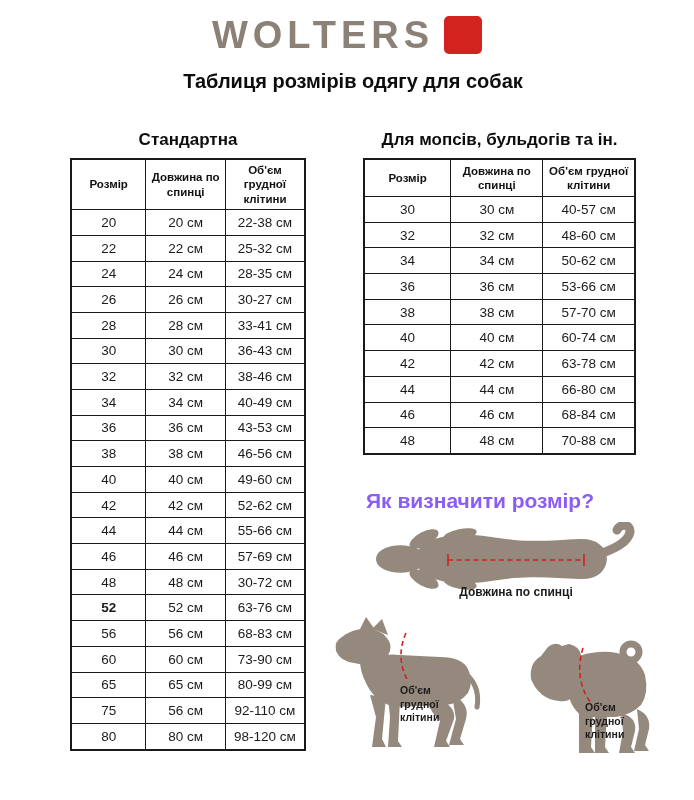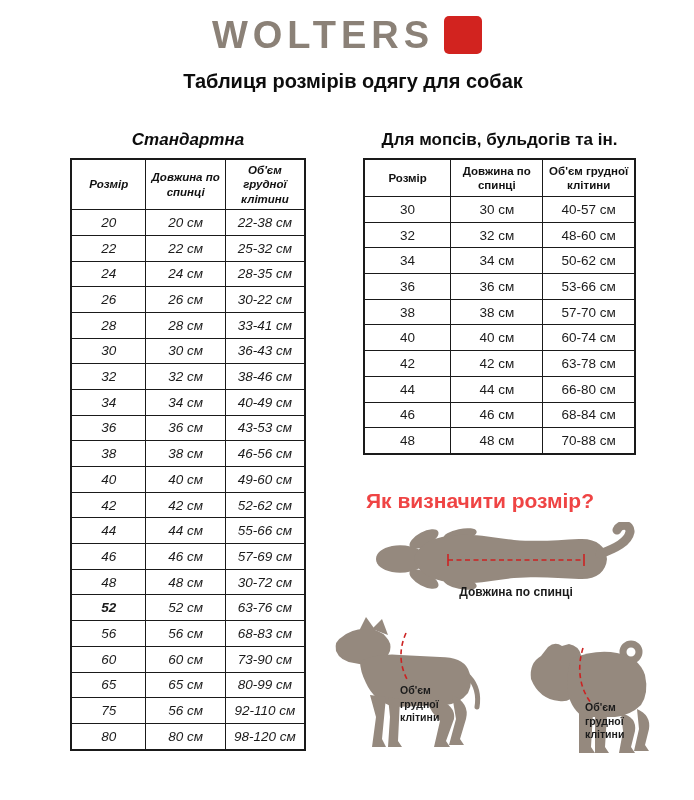--- a/index.html
+++ b/index.html
@@ -7,33 +7,33 @@
         font-family:"Liberation Sans",sans-serif;color:var(--text_dark,#141414);}
   
   .brand{position:absolute;top:16px;left:0;width:100%;display:flex;align-items:center;justify-content:center;gap:10px;}
   .logo-text{font-size:38px;font-weight:700;letter-spacing:5px;color:var(--logo_gray,#8b8177);line-height:1;}
   .logo-square{width:38px;height:38px;border-radius:5px;background:var(--brand_red,#d2231f);}
   
   .page-title{position:absolute;top:70px;left:6px;width:100%;text-align:center;
               font-size:20px;font-weight:700;color:#0d0d0d;}
   
   .table-col{position:absolute;}
-  .table-col.left{left:70px;top:130px;width:236px;font-style:italic;}
+  .table-col.left{left:70px;top:130px;width:236px;}
   .table-col.right{left:363px;top:130px;width:273px;}
   .table-title{text-align:center;font-size:17px;font-weight:700;margin:0 0 8px 0;color:#0d0d0d;}
   table.size-table{width:100%;border-collapse:collapse;border:2px solid var(--table_border,#1a1a1a);table-layout:fixed;}
   table.size-table th{border:1.5px solid var(--table_border,#1a1a1a);font-size:11.5px;font-weight:700;
       padding:3px 2px;height:30px;line-height:1.25;color:#111;}
   table.size-table td{border:1.5px solid var(--table_border,#1a1a1a);font-size:13.5px;font-weight:400;
       text-align:center;height:24.7px;padding:0 2px;color:#1b1b1b;}
   table.size-table td.bold{font-weight:700;}
   table.size-table col.c1{width:32%;} table.size-table col.c2{width:34%;} table.size-table col.c3{width:34%;}
   
   .guide-title{position:absolute;left:355px;top:489px;width:250px;text-align:center;
-               font-size:21px;font-weight:700;margin:0;color:#ef4444;}
+               font-size:21px;font-weight:700;margin:0;color:#8b5cf6;}
   .svg-abs{position:absolute;}
   .sil{fill:var(--silhouette,#95897e);}
   .sil-stroke{stroke:var(--silhouette,#95897e);fill:none;stroke-linecap:round;}
   .dash{stroke:var(--measure_red,#cc2222);stroke-width:1.6;fill:none;stroke-dasharray:5 3.5;}
   .tick{stroke:var(--measure_red,#cc2222);stroke-width:1.6;}
   .measure-label{position:absolute;font-weight:700;color:#1b1b1b;}
   .back-label{left:436px;top:585px;width:160px;text-align:center;font-size:12px;}
   .chest-label{font-size:10.5px;line-height:1.3;width:60px;}
   .chest-label.l1{left:400px;top:684px;}
   .chest-label.l2{left:585px;top:701px;}
@@ -77,21 +77,21 @@
             <td>25-32 см</td>
           </tr>
           <tr>
             <td>24</td>
             <td>24 см</td>
             <td>28-35 см</td>
           </tr>
           <tr>
             <td>26</td>
             <td>26 см</td>
-            <td>30-22 см</td>
+            <td>30-27 см</td>
           </tr>
           <tr>
             <td>28</td>
             <td>28 см</td>
             <td>33-41 см</td>
           </tr>
           <tr>
             <td>30</td>
             <td>30 см</td>
             <td>36-43 см</td>

